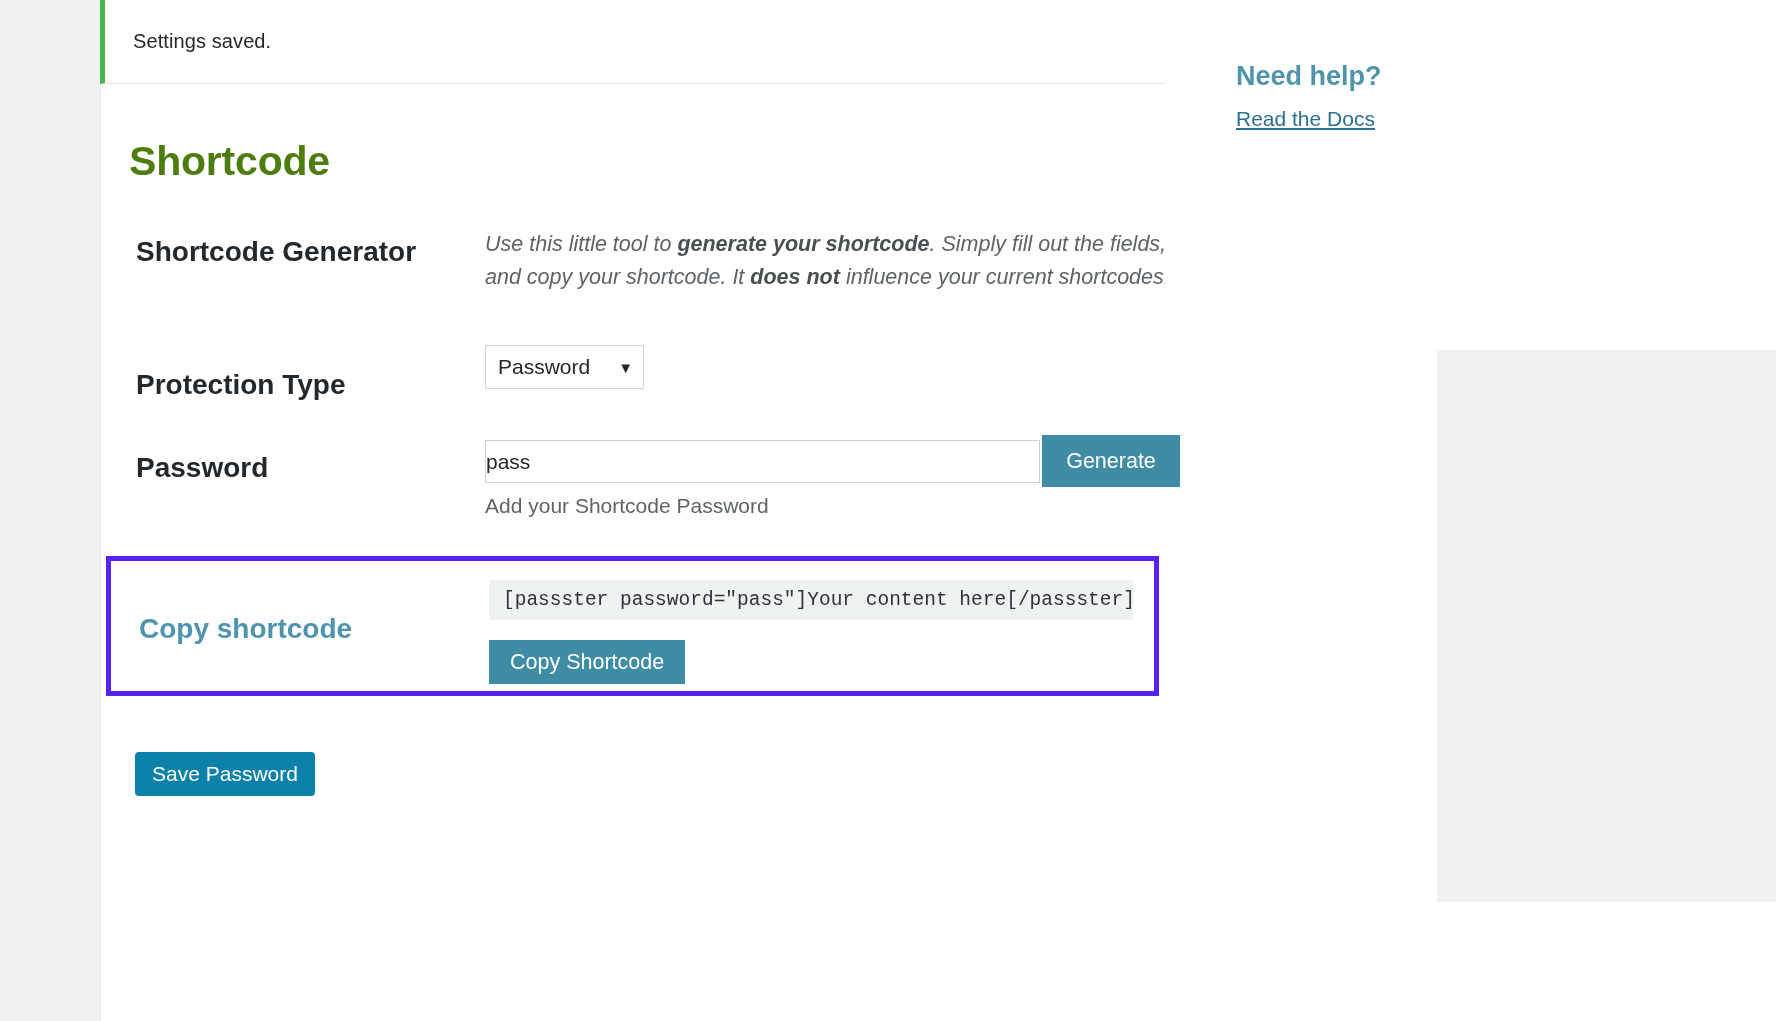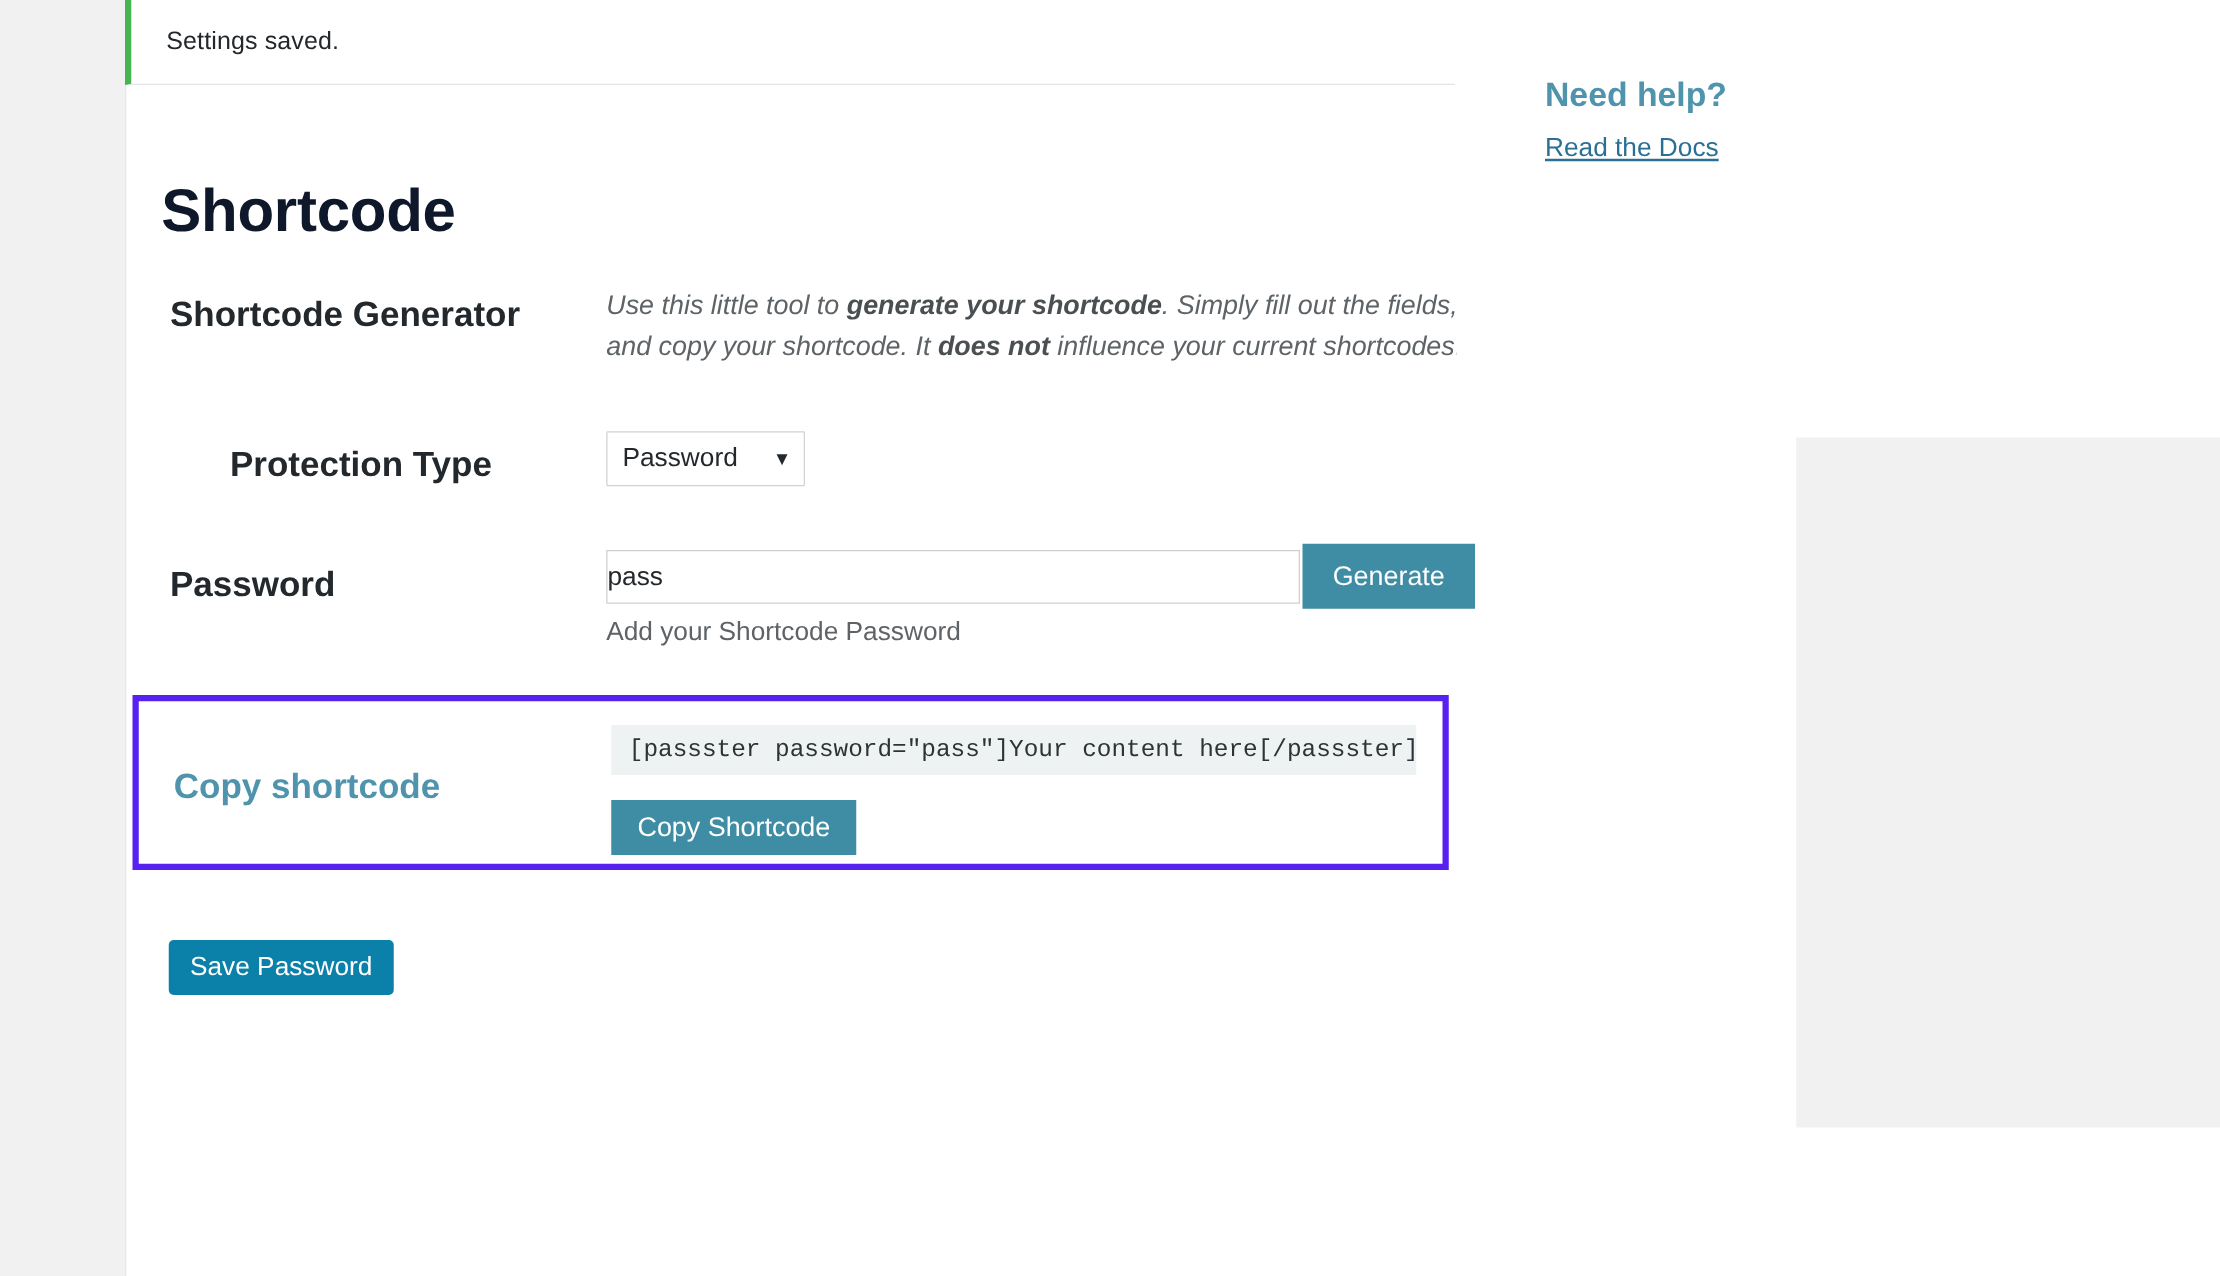--- a/index.html
+++ b/index.html
@@ -38,42 +38,42 @@
     position: absolute;
     left: 100px; top: 0;
     width: 1676px; height: 1021px;
   }
 
   
   #notice {
     position: absolute;
     left: 0px; top: 0px;
     width: 1064px;
-    height: 68px;
+    height: 84px;
     background: #ffffff;
     border-left: 5px solid #46b450;
     border-bottom: 1px solid #e2e4e7;
     box-sizing: border-box;
     display: flex;
     align-items: center;
   }
   #notice .notice-text {
     margin-left: 28px;
     font-size: 20px;
     color: #23282d;
     letter-spacing: .1px;
   }
 
   
   #page-title {
     position: absolute;
     left: 29px; top: 112px;
-    font-size: 48px;
+    font-size: 41px;
     font-weight: 600;
-    color: #0f172a;
+    color: #4d7c0f;
     letter-spacing: -.2px;
     line-height: 1.1;
   }
 
   
   .row {
     position: absolute;
     left: 0;
     width: 1080px;
   }
@@ -101,21 +101,21 @@
     font-size: 21.5px;
     font-style: italic;
     color: #5d6366;
     line-height: 1.52;
     white-space: normal;
   }
   #generator-desc b { font-weight: bold; font-style: italic; color: #4a4f52; }
 
   
   #row-protection { top: 345px; }
-  #row-protection .label { top: 11px; margin-left: 48px; }
+  #row-protection .label { top: 24px; }
   #protection-select {
     position: absolute;
     left: 385px; top: 0px;
     width: 159px;
     height: 44px;
     box-sizing: border-box;
     background: #fff;
     border: 1px solid #d2d2d2;
     border-radius: 1px;
     display: flex;

